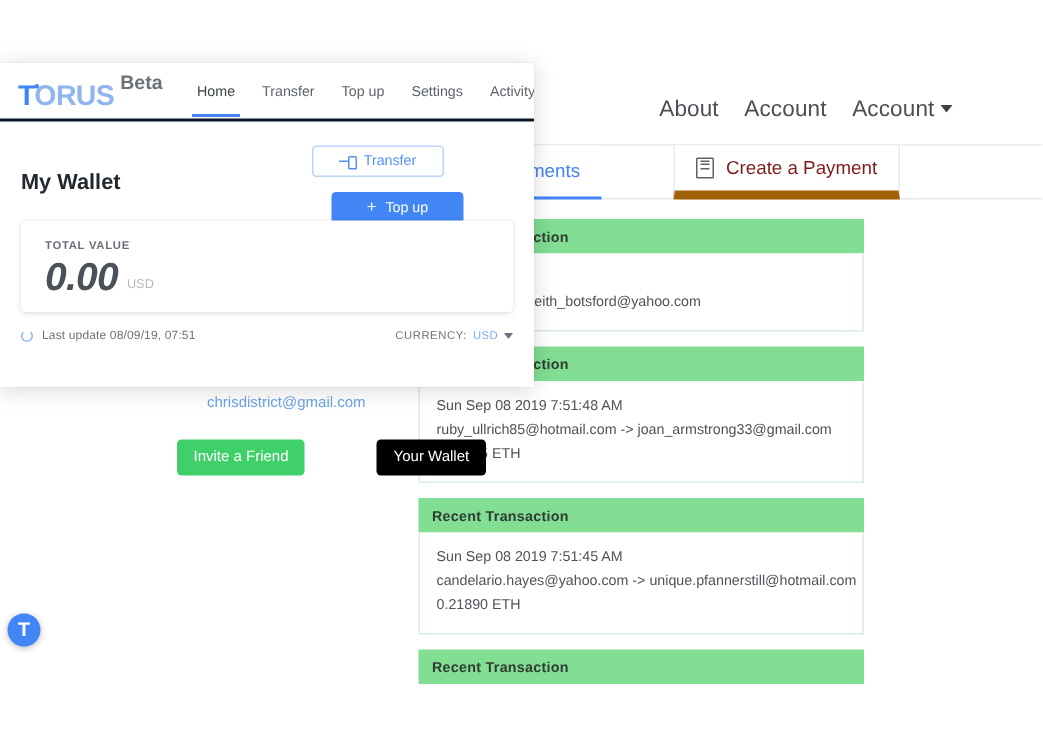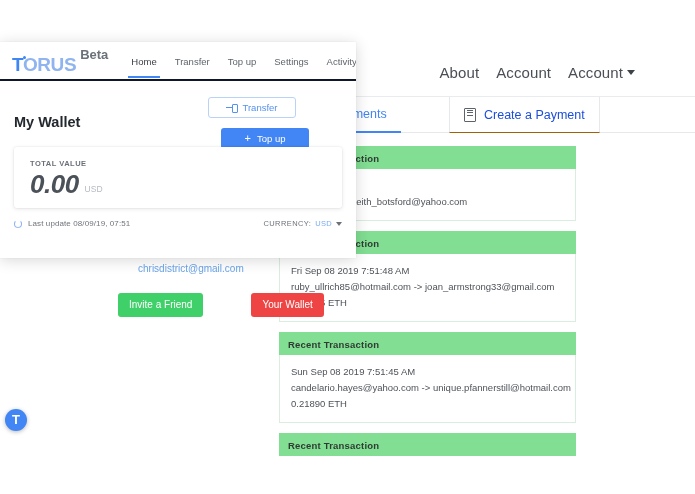--- a/index.html
+++ b/index.html
@@ -49,22 +49,22 @@
   }
   .tab.active {
     left: 0; color: #4285f4;
     border-bottom: 2px solid #4285f4;
     padding-left: 26px;
   }
   .tab.inactive {
     left: 181px;
     border-left: 1px solid #e6e8eb;
     border-right: 1px solid #e6e8eb;
-    border-bottom: 1px solid #a16207;
-    color: #1d4ed8;
+    border-bottom: 6px solid #a16207;
+    color: #7f1d1d;
   }
   .tabs-underline {
     position: absolute; top: 132px; left: 268px; right: 0; height: 1px;
     background: #e6e8eb;
   }
   .doc-icon { width: 12px; height: 14px; position: relative; display: inline-block; }
   .doc-icon::before {
     content: ""; position: absolute; inset: 0;
     border: 1.3px solid #5d636a; border-radius: 1px;
   }
@@ -94,21 +94,21 @@
   .bg-email {
     position: absolute; left: 138px; top: 263px;
     font-size: 10px; color: #6aa3e8;
   }
   .bg-btn-row { position: absolute; left: 118px; top: 293px; display: flex; gap: 48px; text-align: right; }
   .bg-btn {
     font-size: 10px; color: #ffffff; border-radius: 3px;
     padding: 7px 11px; line-height: 1;
   }
   .bg-btn.invite { background: #3fd06a; }
-  .bg-btn.wallet { background: #ef4444; }
+  .bg-btn.wallet { background: #000000; }
 
   
   .torus-fab {
     position: absolute; left: 5px; top: 409px;
     width: 22px; height: 22px; border-radius: 50%;
     background: #4285f4;
     box-shadow: 0 1px 4px rgba(0,0,0,.28);
     display: flex; align-items: center; justify-content: center;
   }
   .torus-fab .tglyph {
@@ -262,21 +262,21 @@
       <div class="tx-block">
         <div class="tx-header">Recent Transaction</div>
         <div class="tx-body">
           <div class="tx-line">7:51:51 AM</div>
           <div class="tx-line">yahoo.com -&gt; keith_botsford@yahoo.com</div>
         </div>
       </div>
       <div class="tx-block">
         <div class="tx-header">Recent Transaction</div>
         <div class="tx-body">
-          <div class="tx-line">Fri Sep 08 2019 7:51:48 AM</div>
+          <div class="tx-line">Sun Sep 08 2019 7:51:48 AM</div>
           <div class="tx-line">ruby_ullrich85@hotmail.com -&gt; joan_armstrong33@gmail.com</div>
           <div class="tx-line">3.38405 ETH</div>
         </div>
       </div>
       <div class="tx-block">
         <div class="tx-header">Recent Transaction</div>
         <div class="tx-body">
           <div class="tx-line">Sun Sep 08 2019 7:51:45 AM</div>
           <div class="tx-line">candelario.hayes@yahoo.com -&gt; unique.pfannerstill@hotmail.com</div>
           <div class="tx-line">0.21890 ETH</div>

